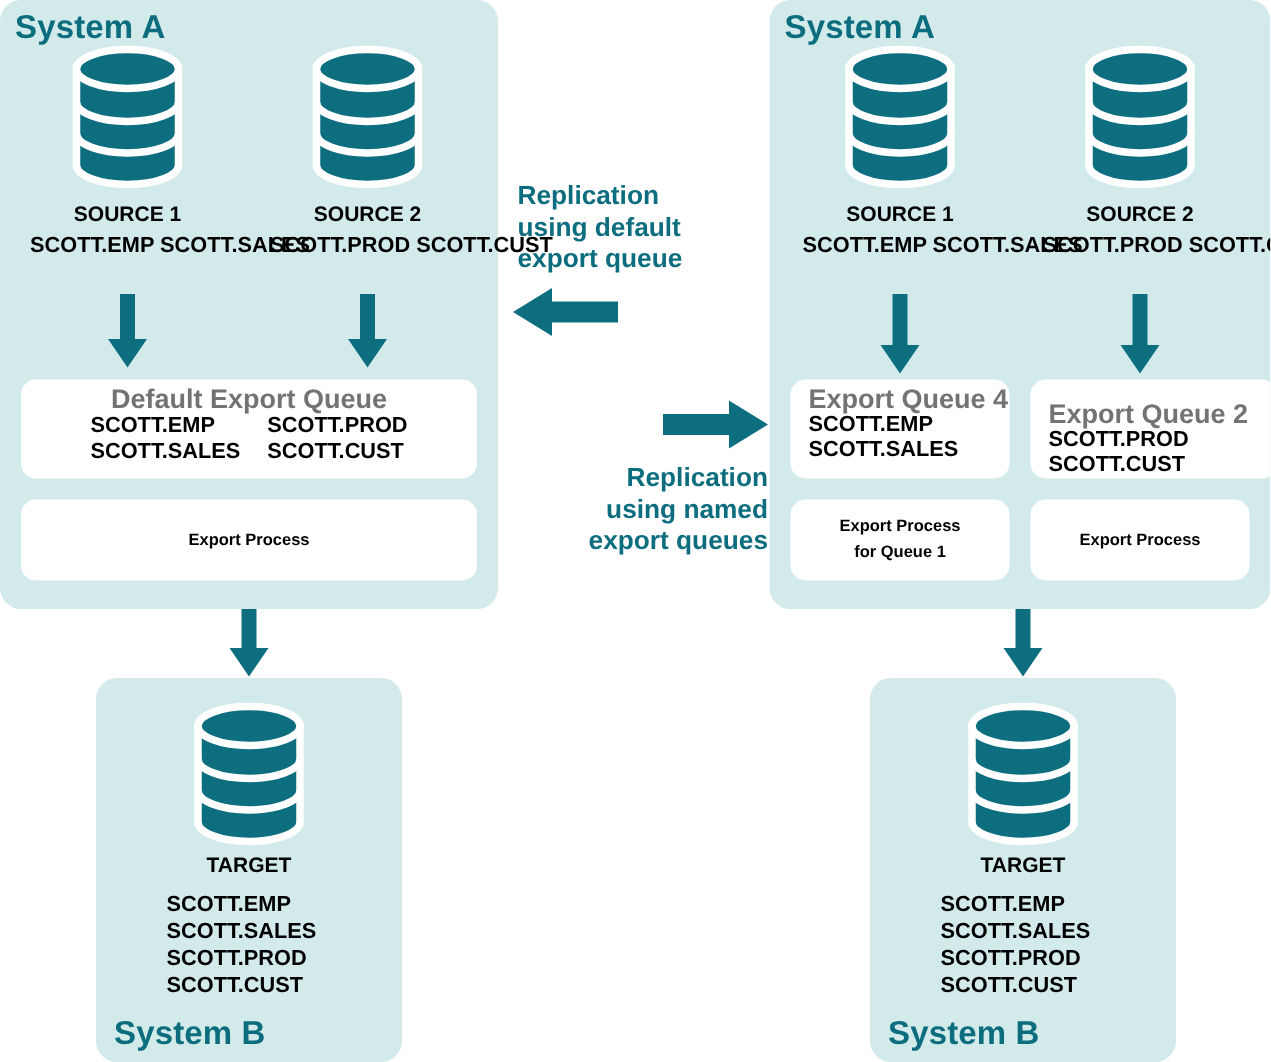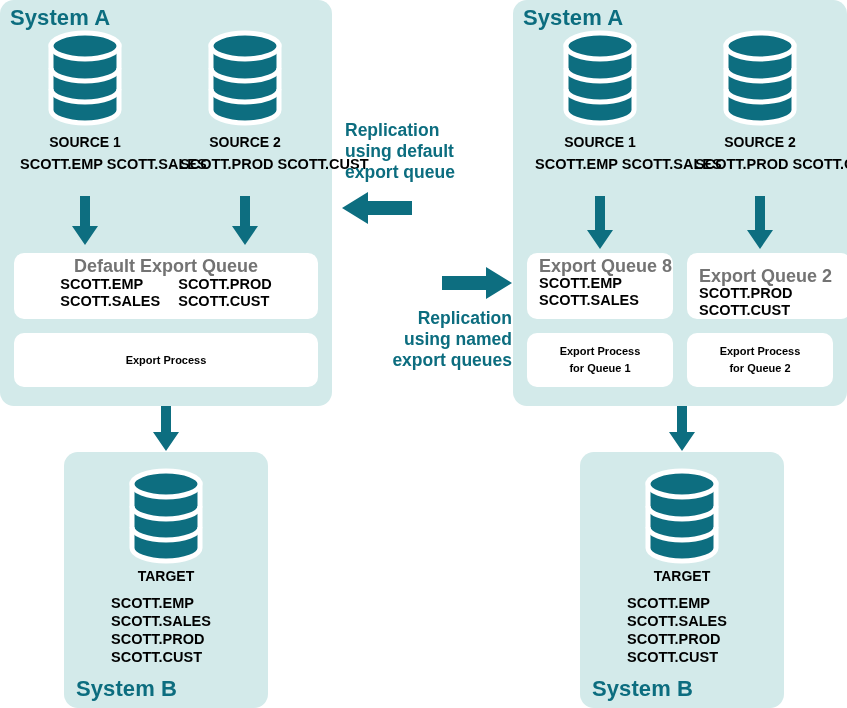--- a/index.html
+++ b/index.html
@@ -245,39 +245,38 @@
   <div class="cap-label" style="left:695px; top:134px; width:130px;">SOURCE 2</div>
   <div class="tbl-list" style="left:695px; top:156px; width:130px;">SCOTT.PROD
 SCOTT.CUST</div>
   <div class="arrow-down" style="left:745px; top:196px;">
     <svg width="30" height="54" viewBox="0 0 30 54" xmlns="http://www.w3.org/2000/svg">
       <path d="M10,0 h10 v34 h8 L15,53 L2,34 h8 z" fill="#0d6e80"></path>
     </svg>
   </div>
 
   <div class="white-box" style="left:527px; top:253px; width:146px; height:66px; padding-left:12px; padding-top:5px; box-sizing:border-box;">
-    <div class="box-title" style="text-align:left;">Export Queue 8</div>
+    <div class="box-title" style="text-align:left;">Export Queue 4</div>
     <div class="queue-col">SCOTT.EMP
 SCOTT.SALES</div>
   </div>
 
   <div class="white-box" style="left:687px; top:253px; width:164px; height:66px; padding-left:12px; padding-top:15px; box-sizing:border-box;">
     <div class="box-title" style="text-align:left;">Export Queue 2</div>
     <div class="queue-col">SCOTT.PROD
 SCOTT.CUST</div>
   </div>
 
   <div class="white-box" style="left:527px; top:333px; width:146px; height:54px; display:flex; flex-direction:column; justify-content:center;">
     <div class="box-sub">Export Process</div>
     <div class="box-sub">for Queue 1</div>
   </div>
 
   <div class="white-box" style="left:687px; top:333px; width:146px; height:54px; display:flex; flex-direction:column; justify-content:center;">
     <div class="box-sub">Export Process</div>
-    <div class="box-sub">for Queue 2</div>
   </div>
 
   <div class="arrow-down" style="left:666px; top:406px;">
     <svg width="32" height="46" viewBox="0 0 32 46" xmlns="http://www.w3.org/2000/svg">
       <path d="M11,0 h10 v26 h8 L16,45 L3,26 h8 z" fill="#0d6e80"></path>
     </svg>
   </div>
 
   <div class="panel" style="left:580px; top:452px; width:204px; height:256px;"></div>
   <div class="db" style="left:643px; top:468px;">

